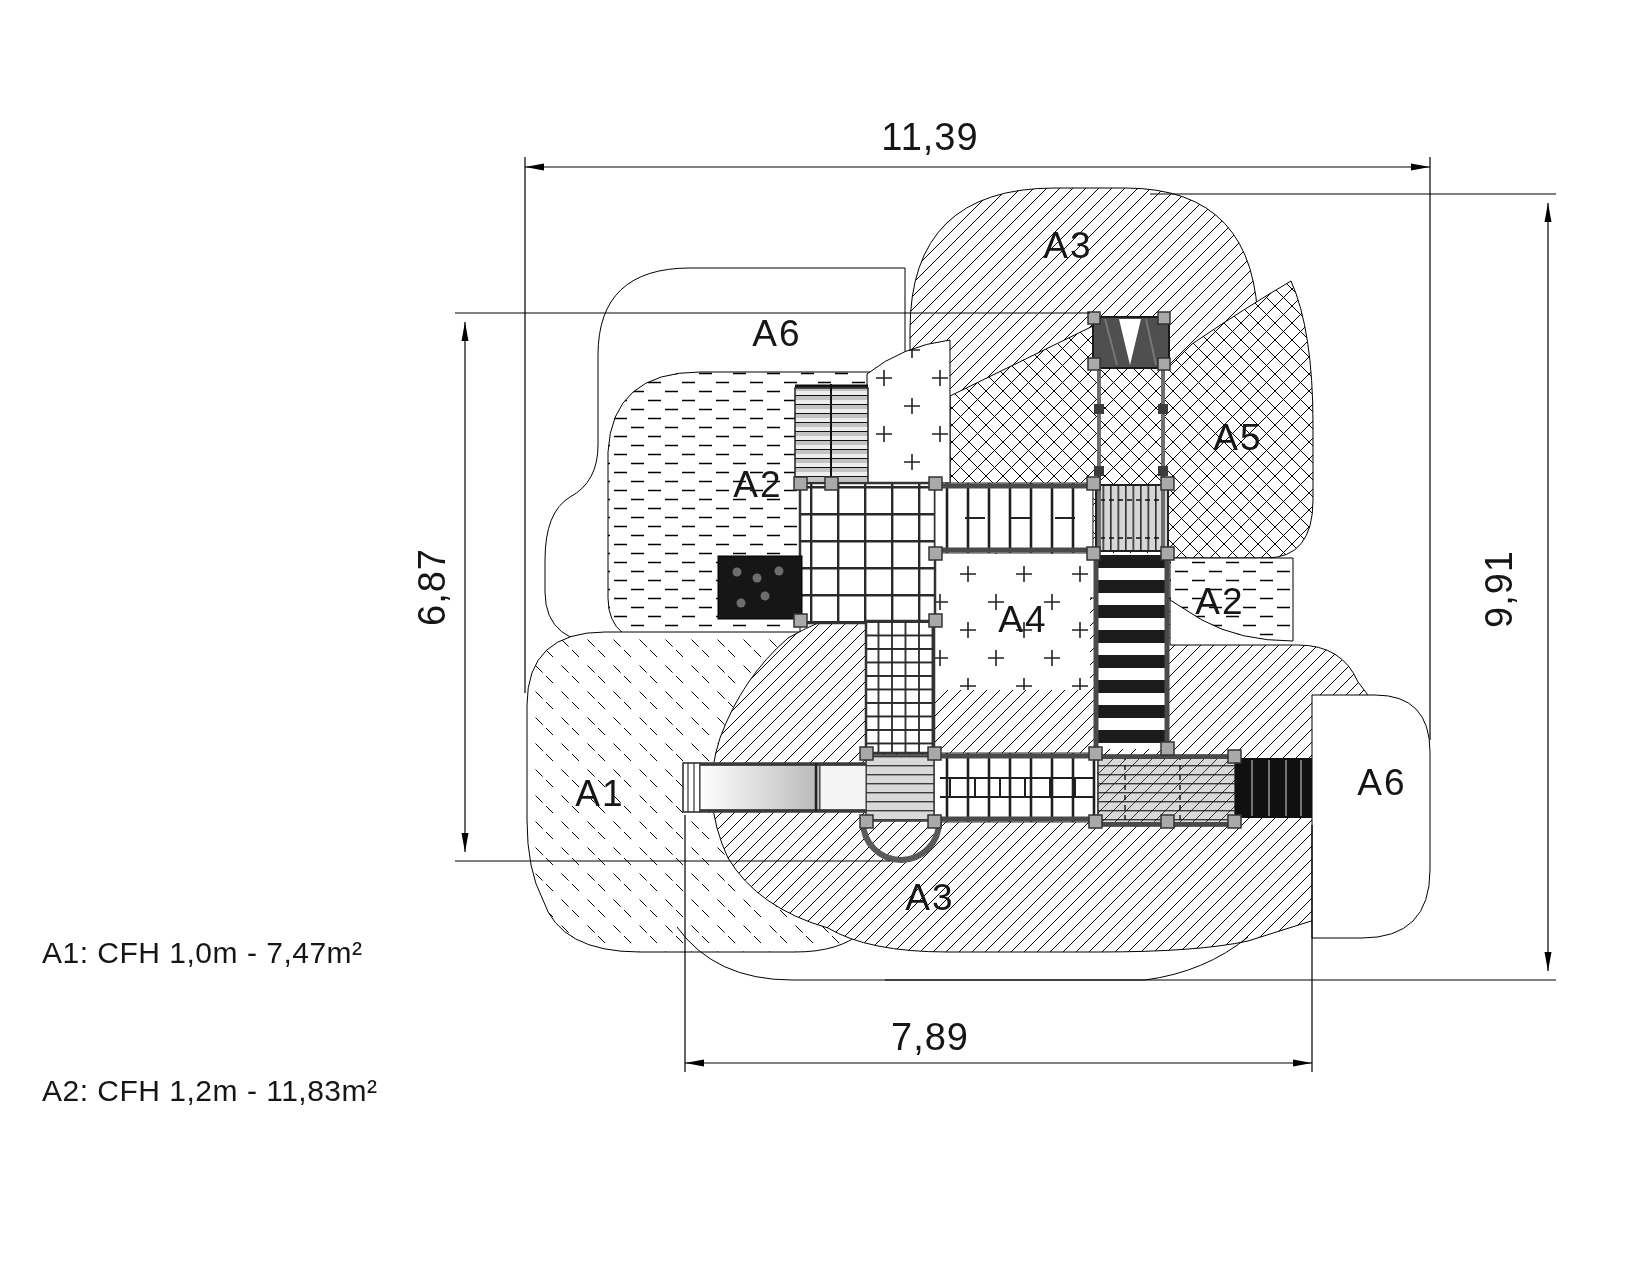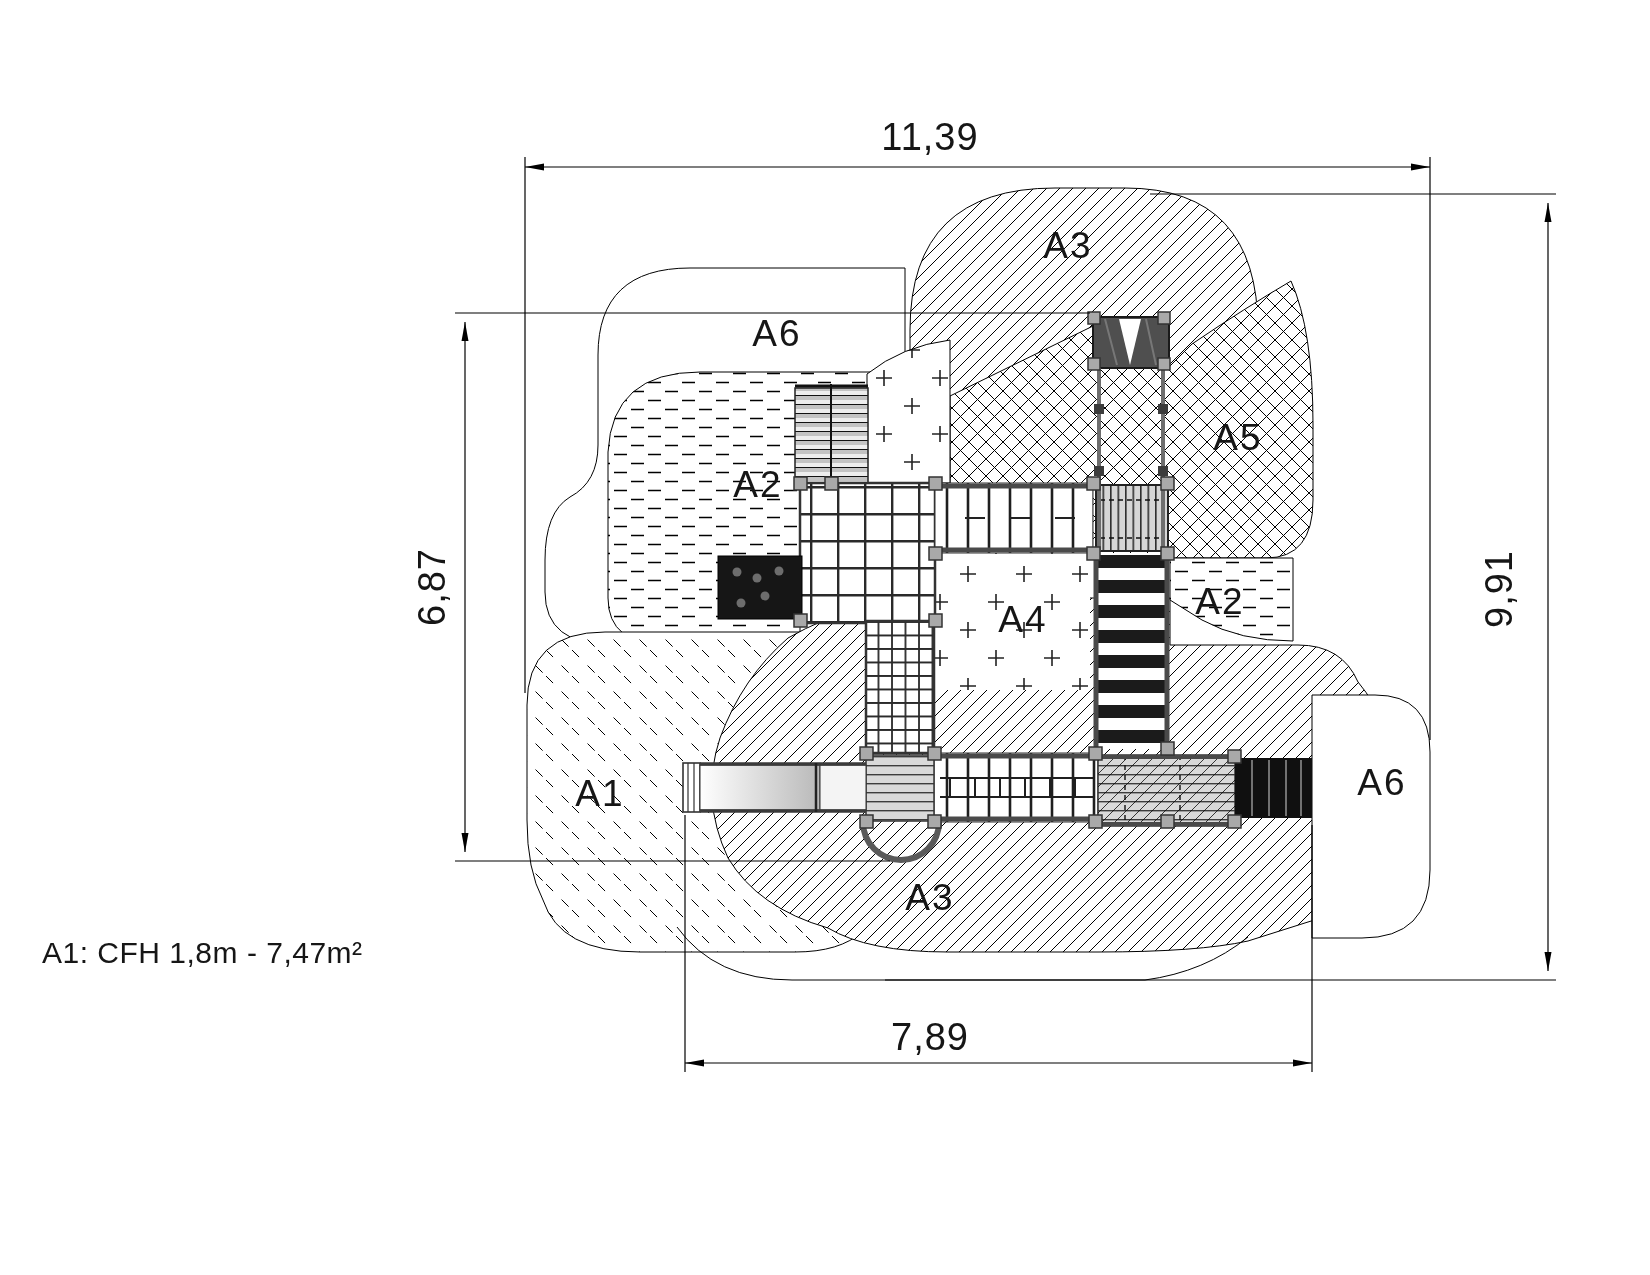--- a/index.html
+++ b/index.html
@@ -274,21 +274,22 @@
   <text class="zonetext" x="1238" y="450" text-anchor="middle">A5</text>
   <text class="zonetext" x="758" y="497" text-anchor="middle">A2</text>
   <text class="zonetext" x="1023" y="632" text-anchor="middle">A4</text>
   <text class="zonetext" x="1220" y="614" text-anchor="middle">A2</text>
   <text class="zonetext" x="600" y="806" text-anchor="middle">A1</text>
   <text class="zonetext" x="930" y="910" text-anchor="middle">A3</text>
   <text class="zonetext" x="1382" y="795" text-anchor="middle">A6</text>
 </svg>
 
   <div id="legend">
-    <div>A1: CFH 1,8m - 7,47m²</div>
+    <div>A1: CFH 1,0m - 7,47m²</div>
+    <div>A2: CFH 1,2m - 11,83m²</div>
     
     
     
     
     
     
   </div>
 
 </div>
 

